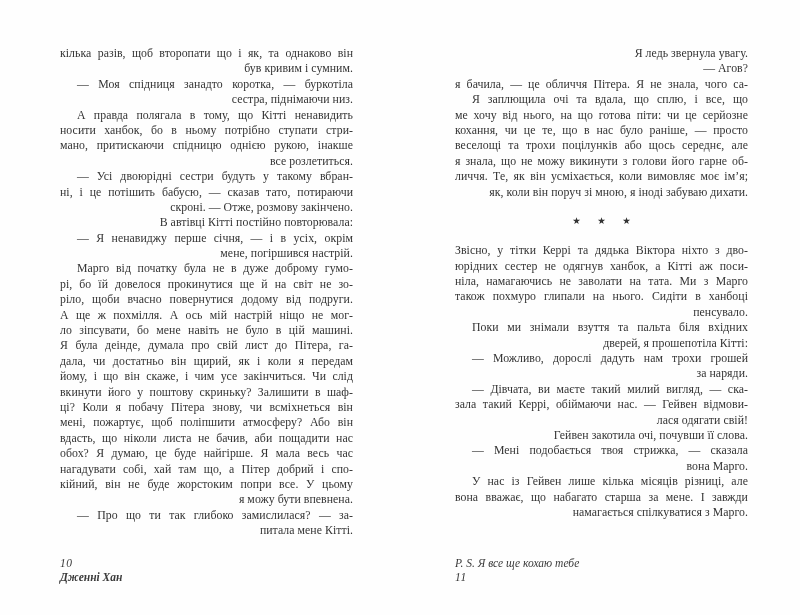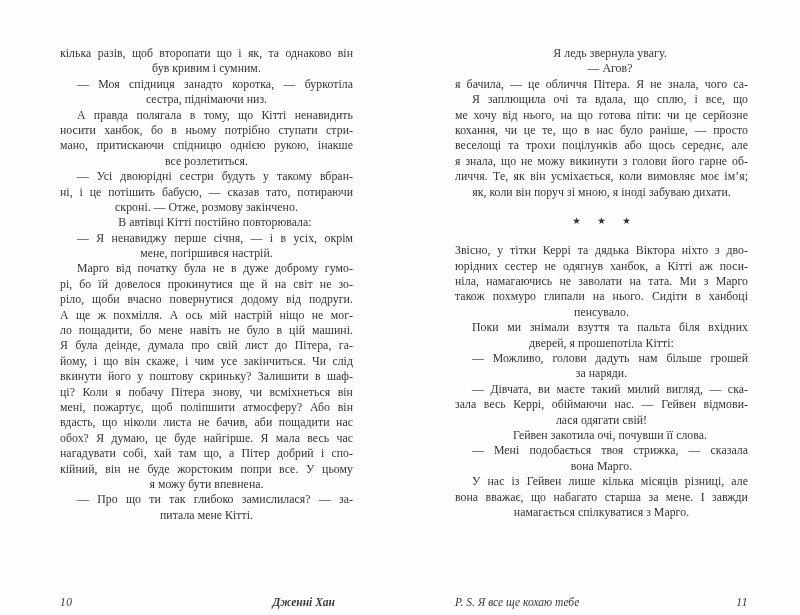--- a/index.html
+++ b/index.html
@@ -43,45 +43,46 @@
     color: #333333;
     overflow: hidden;
     letter-spacing: 0.05px;
   }
   .ln.jst {
     text-align: justify;
     text-align-last: justify;
   }
   .ln:not(.jst):not(.sep) {
     white-space: nowrap;
-    text-align: center;
+    text-align: right;
   }
   .ln.ind { padding-left: 17px; }
 
   .ln.sep {
     margin: 14px 0;
     text-align: center;
     font-size: 9.5px;
     letter-spacing: 7px;
     padding-left: 7px; 
     color: #333333;
     overflow: visible;
   }
 
   .pagefooter {
     position: absolute;
-    top: 595px;
+    top: 556px;
     width: 293px;
     display: flex;
     justify-content: space-between;
     align-items: baseline;
     font-style: italic;
     font-size: 11.5px;
     color: #3a3a3a;
     line-height: 14px;
+    flex-direction: column;
   }
   .page-left  .pagefooter { left: 60px; }
   .page-right .pagefooter { left: 55px; justify-content: space-between; }
   .inset-r { padding-right: 18px; font-weight: bold; }
   .pagenum { letter-spacing: 0.5px; }
 </style>
 </head>
 <body>
 
 <div class="spread">
@@ -99,22 +100,23 @@
         <div class="ln ind jst">— Усі двоюрідні сестри будуть у такому вбран-</div>
         <div class="ln jst">ні, і це потішить бабусю, — сказав тато, потираючи</div>
         <div class="ln">скроні. — Отже, розмову закінчено.</div>
         <div class="ln ind">В автівці Кітті постійно повторювала:</div>
         <div class="ln ind jst">— Я ненавиджу перше січня, — і в усіх, окрім</div>
         <div class="ln">мене, погіршився настрій.</div>
         <div class="ln ind jst">Марго від початку була не в дуже доброму гумо-</div>
         <div class="ln jst">рі, бо їй довелося прокинутися ще й на світ не зо-</div>
         <div class="ln jst">ріло, щоби вчасно повернутися додому від подруги.</div>
         <div class="ln jst">А ще ж похмілля. А ось мій настрій ніщо не мог-</div>
-        <div class="ln jst">ло пощадити, бо мене навіть не було в цій машині.</div>
+        <div class="ln jst">ло зіпсувати, бо мене навіть не було в цій машині.</div>
         <div class="ln jst">Я була деінде, думала про свій лист до Пітера, га-</div>
+        <div class="ln jst">дала, чи достатньо він щирий, як і коли я передам</div>
         <div class="ln jst">йому, і що він скаже, і чим усе закінчиться. Чи слід</div>
         <div class="ln jst">вкинути його у поштову скриньку? Залишити в шаф-</div>
         <div class="ln jst">ці? Коли я побачу Пітера знову, чи всміхнеться він</div>
         <div class="ln jst">мені, пожартує, щоб поліпшити атмосферу? Або він</div>
         <div class="ln jst">вдасть, що ніколи листа не бачив, аби пощадити нас</div>
         <div class="ln jst">обох? Я думаю, це буде найгірше. Я мала весь час</div>
         <div class="ln jst">нагадувати собі, хай там що, а Пітер добрий і спо-</div>
         <div class="ln jst">кійний, він не буде жорстоким попри все. У цьому</div>
         <div class="ln">я можу бути впевнена.</div>
         <div class="ln ind jst">— Про що ти так глибоко замислилася? — за-</div>
@@ -139,24 +141,24 @@
         <div class="ln jst">личчя. Те, як він усміхається, коли вимовляє моє ім’я;</div>
         <div class="ln">як, коли він поруч зі мною, я іноді забуваю дихати.</div>
         <div class="ln sep">★ ★ ★</div>
         <div class="ln jst">Звісно, у тітки Керрі та дядька Віктора ніхто з дво-</div>
         <div class="ln jst">юрідних сестер не одягнув ханбок, а Кітті аж поси-</div>
         <div class="ln jst">ніла, намагаючись не заволати на тата. Ми з Марго</div>
         <div class="ln jst">також похмуро глипали на нього. Сидіти в ханбоці</div>
         <div class="ln">пенсувало.</div>
         <div class="ln ind jst">Поки ми знімали взуття та пальта біля вхідних</div>
         <div class="ln">дверей, я прошепотіла Кітті:</div>
-        <div class="ln ind jst">— Можливо, голови дадуть нам більше грошей</div>
+        <div class="ln ind jst">— Можливо, дорослі дадуть нам трохи грошей</div>
         <div class="ln">за наряди.</div>
         <div class="ln ind jst">— Дівчата, ви маєте такий милий вигляд, — ска-</div>
-        <div class="ln jst">зала весь Керрі, обіймаючи нас. — Гейвен відмови-</div>
+        <div class="ln jst">зала такий Керрі, обіймаючи нас. — Гейвен відмови-</div>
         <div class="ln">лася одягати свій!</div>
         <div class="ln ind">Гейвен закотила очі, почувши її слова.</div>
         <div class="ln ind jst">— Мені подобається твоя стрижка, — сказала</div>
         <div class="ln">вона Марго.</div>
         <div class="ln ind jst">У нас із Гейвен лише кілька місяців різниці, але</div>
         <div class="ln jst">вона вважає, що набагато старша за мене. І завжди</div>
         <div class="ln">намагається спілкуватися з Марго.</div>
       </div>
     <div class="pagefooter">
       <span class="running">P. S. Я все ще кохаю тебе</span>

